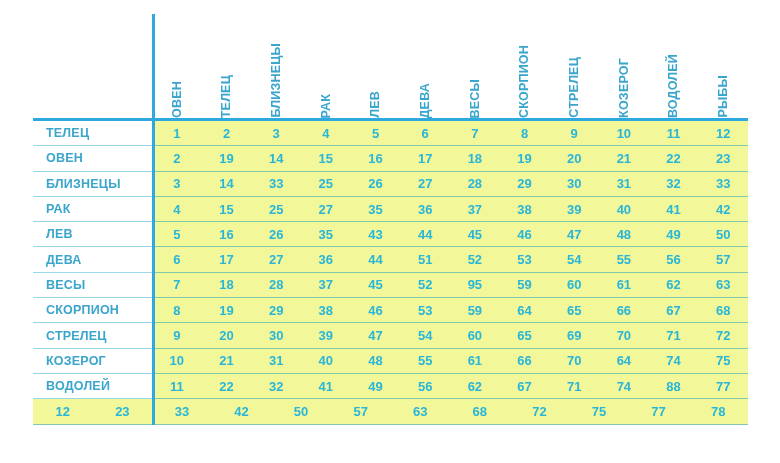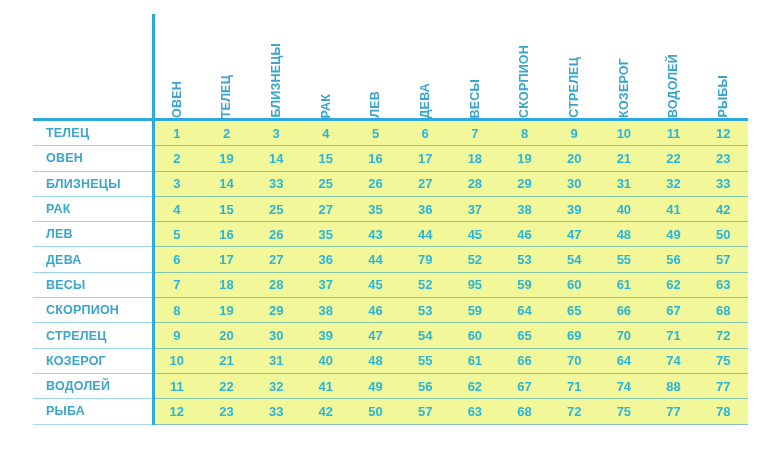--- a/index.html
+++ b/index.html
@@ -278,21 +278,21 @@
           </div>
         </div>
         <div class="data-row">
           <div class="row-label">ДЕВА</div>
           <div class="row-cells">
             <div class="num-cell">6</div>
             <div class="num-cell">17</div>
             <div class="num-cell">27</div>
             <div class="num-cell">36</div>
             <div class="num-cell">44</div>
-            <div class="num-cell">79</div>
+            <div class="num-cell">51</div>
             <div class="num-cell">52</div>
             <div class="num-cell">53</div>
             <div class="num-cell">54</div>
             <div class="num-cell">55</div>
             <div class="num-cell">56</div>
             <div class="num-cell">57</div>
           </div>
         </div>
         <div class="data-row">
           <div class="row-label">ВЕСЫ</div>
@@ -373,21 +373,20 @@
             <div class="num-cell">56</div>
             <div class="num-cell">62</div>
             <div class="num-cell">67</div>
             <div class="num-cell">71</div>
             <div class="num-cell">74</div>
             <div class="num-cell">88</div>
             <div class="num-cell">77</div>
           </div>
         </div>
         <div class="data-row">
-          <div class="row-label">РЫБА</div>
           <div class="row-cells">
             <div class="num-cell">12</div>
             <div class="num-cell">23</div>
             <div class="num-cell">33</div>
             <div class="num-cell">42</div>
             <div class="num-cell">50</div>
             <div class="num-cell">57</div>
             <div class="num-cell">63</div>
             <div class="num-cell">68</div>
             <div class="num-cell">72</div>

